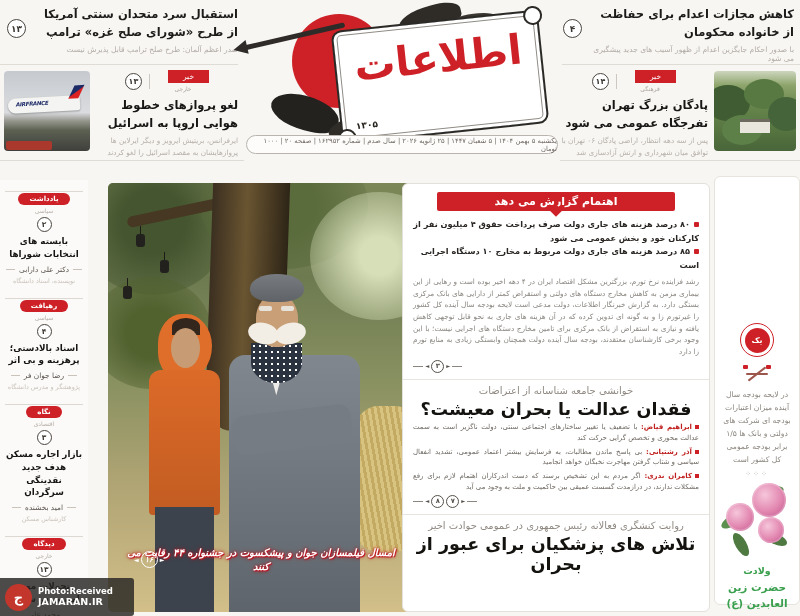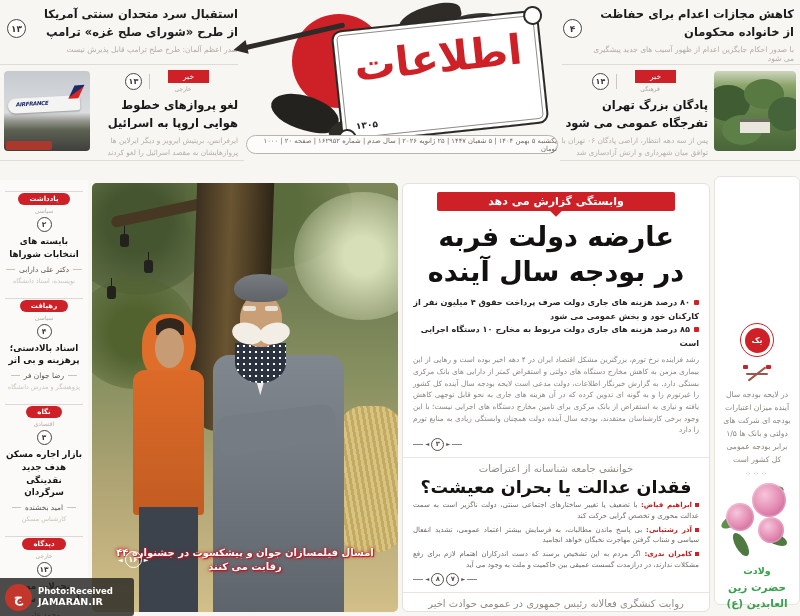--- a/index.html
+++ b/index.html
@@ -60,21 +60,21 @@
   .sb-item::before{content:"";position:absolute;top:7px;left:0;right:0;height:1px;background:#ddd8d2;}
   .sb-pill{position:relative;z-index:1;display:inline-block;background:#ce2127;color:#fff;font-size:7px;font-weight:bold;border-radius:8px;padding:2px 11px;white-space:nowrap;}
   .sb-cat{font-size:6px;color:#b5aea7;margin-top:2px;}
   .sb-num{width:15px;height:15px;border:1px solid #4a453f;border-radius:50%;margin:3px auto 0;font-size:7.5px;font-weight:bold;color:#3f3a34;display:flex;align-items:center;justify-content:center;background:#fff;box-sizing:border-box;}
   .sb-title{font-size:8.8px;font-weight:bold;color:#171513;line-height:1.45;margin-top:3px;}
   .sb-auth{font-size:7.4px;color:#5a544e;margin-top:4px;display:flex;align-items:center;justify-content:center;gap:4px;}
   .sb-auth::before,.sb-auth::after{content:"";width:9px;height:1px;background:#c9c3bc;}
   .sb-role{font-size:6.4px;color:#c9c2ba;margin-top:3px;}
 
   
-  .photo{position:absolute;left:92px;top:183px;width:306px;height:429px;border-radius:5px;overflow:hidden;background:linear-gradient(180deg,#7c8758 0%,#6d7a50 22%,#879060 45%,#b0a474 70%,#d2bf89 100%);}
+  .photo{position:absolute;left:108px;top:183px;width:306px;height:429px;border-radius:5px;overflow:hidden;background:linear-gradient(180deg,#7c8758 0%,#6d7a50 22%,#879060 45%,#b0a474 70%,#d2bf89 100%);font-style:italic;}
   .fol{position:absolute;border-radius:50%;}
   .trunk{position:absolute;left:33%;top:-2%;width:25%;height:60%;background:linear-gradient(90deg,#3b2f20,#6a5531 45%,#2e2517);border-radius:0 0 38% 30% / 0 0 22% 18%;transform:rotate(2deg);}
   .branch{position:absolute;left:6%;top:5%;width:42%;height:11px;background:#463822;border-radius:6px;transform:rotate(-12deg);}
   .lant{position:absolute;width:9px;height:13px;background:#23211e;border-radius:3px;}
   .lant::before{content:"";position:absolute;top:-8px;left:4px;width:1px;height:8px;background:#1d1b18;}
   .w-scarf{position:absolute;left:16.5%;top:30.5%;width:17.5%;height:15.5%;background:#df6e2b;border-radius:48% 52% 55% 45%;}
   .w-hair{position:absolute;left:21%;top:31.5%;width:9%;height:4%;background:#33261c;border-radius:50% 50% 0 0;}
   .w-face{position:absolute;left:20.5%;top:33.8%;width:9.6%;height:9.4%;background:#c79c74;border-radius:50%;}
   .w-body{position:absolute;left:13.5%;top:43.5%;width:23%;height:34%;background:linear-gradient(180deg,#dc6a28,#c25c22);border-radius:12px 12px 4px 4px;}
   .w-jeans{position:absolute;left:15.5%;top:75.5%;width:19%;height:25%;background:#3c434d;}
@@ -300,25 +300,21 @@
       <div class="cap-kick">امسال فیلمسازان جوان و پیشکسوت در جشنواره ۴۴ رقابت می کنند</div>
     </div>
     <div class="cap-marker">
       <span class="arr">◄</span>
       <span class="mc">۱۶</span>
       <span class="arr">►</span>
     </div>
   </div>
 
   <div class="main-card">
-    <div class="ribbon">وابستگی گزارش می دهد</div>
-    <div class="headline">
-      <div>عارضه دولت فربه</div>
-      <div>در بودجه سال آینده</div>
-    </div>
+    <div class="ribbon">اهتمام گزارش می دهد</div>
     <div class="mb-wrap">
       <div class="mb"><span>۸۰ درصد هزینه های جاری دولت صرف پرداخت حقوق ۴ میلیون نفر از کارکنان خود و بخش عمومی می شود</span></div>
       <div class="mb"><span>۸۵ درصد هزینه های جاری دولت مربوط به مخارج ۱۰ دستگاه اجرایی است</span></div>
     </div>
     <div class="body-txt">رشد فزاینده نرخ تورم، بزرگترین مشکل اقتصاد ایران در ۴ دهه اخیر بوده است و رهایی از این بیماری مزمن به کاهش مخارج دستگاه های دولتی و استقراض کمتر از دارایی های بانک مرکزی بستگی دارد. به گزارش خبرنگار اطلاعات، دولت مدعی است لایحه بودجه سال آینده کل کشور را غیرتورم زا و به گونه ای تدوین کرده که در آن هزینه های جاری به نحو قابل توجهی کاهش یافته و نیازی به استقراض از بانک مرکزی برای تامین مخارج دستگاه های اجرایی نیست؛ با این وجود برخی کارشناسان معتقدند، بودجه سال آینده دولت همچنان وابستگی زیادی به منابع تورم زا دارد</div>
     <div class="marker">
       <span class="dash"></span>
         <span class="arr">◄</span>
       <span class="mc">۳</span>
       <span class="arr">►</span>

